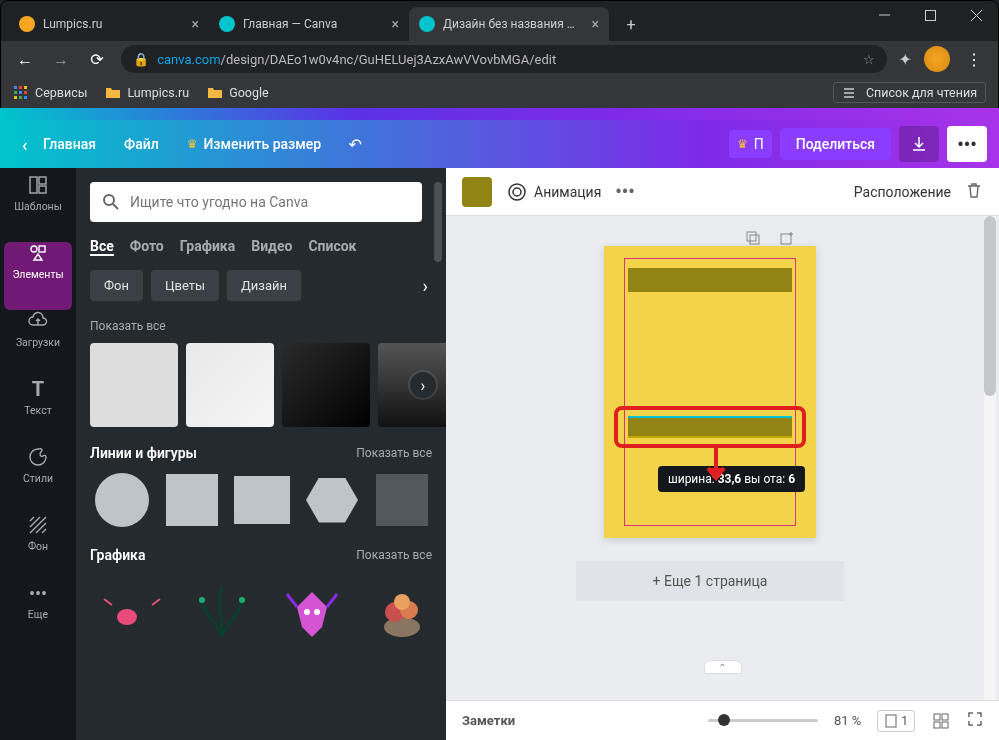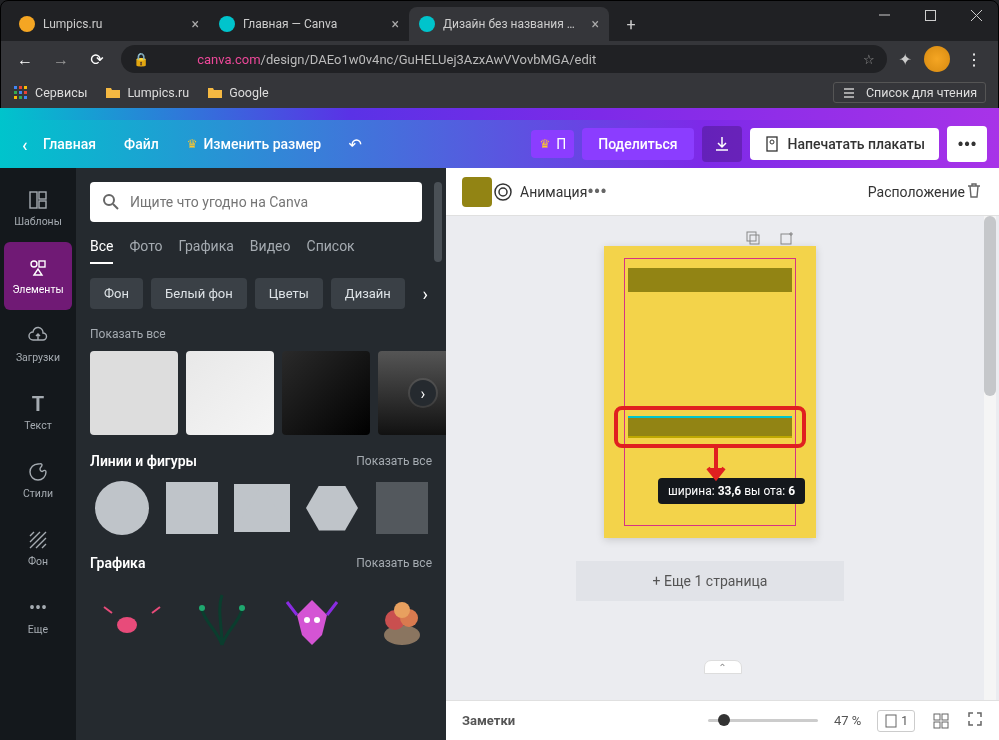--- a/index.html
+++ b/index.html
@@ -19,21 +19,21 @@
 .tab-close { color:#aaa; font-size:14px; }
 .new-tab { width:28px; height:28px; display:flex; align-items:center; justify-content:center; color:#ccc; margin-left:8px; }
 
 
 .addr-row { height:36px; background:#35363a; display:flex; align-items:center; padding:0 12px; gap:12px; }
 .nav-btn { color:#9a9a9a; width:24px; height:24px; display:flex; align-items:center; justify-content:center; }
 .nav-btn.enabled { color:#fff; }
 .url-box { flex:1; background:#202124; border-radius:20px; height:28px; display:flex; align-items:center; padding:0 12px; color:#ccc; font-size:13px; gap:8px; }
 .lock-icon { color:#9a9a9a; }
 .url-text { flex:1; color:#bbb; }
-.url-domain { color:#ec4899;margin-left:40px; }
+.url-domain { color:#0ea5e9; }
 .star-icon { color:#9a9a9a; }
 .ext-icon { color:#ccc; }
 .avatar { width:26px; height:26px; border-radius:50%; background:radial-gradient(circle,#f5a623,#d68910); }
 
 
 .bookmarks { height:32px; background:#35363a; border-bottom:1px solid #222; display:flex; align-items:center; padding:0 12px; gap:18px; font-size:12.5px; color:#ddd; }
 .bm-item { display:flex; align-items:center; gap:6px; }
 .bm-icon { width:16px; height:16px; }
 .read-list { margin-left:auto; display:flex; align-items:center; gap:10px; border:1px solid #555; border-radius:3px; padding:2px 8px; }
 
@@ -50,30 +50,30 @@
 .share-btn { background:#8b3dff; color:#fff; padding:8px 16px; border-radius:4px; font-size:14px; font-weight:500; }
 .download-btn { background:rgba(0,0,0,0.2); color:#fff; width:40px; height:36px; display:flex; align-items:center; justify-content:center; border-radius:4px; }
 .print-btn { background:#fff; color:#333; padding:8px 14px; border-radius:4px; font-size:14px; font-weight:500; display:flex; align-items:center; gap:8px; }
 .more-btn { background:#fff; color:#333; width:40px; height:36px; display:flex; align-items:center; justify-content:center; border-radius:4px; font-size:18px; font-weight:bold; }
 
 
 .canva-main { flex:1; display:flex; background:#14181c; overflow:hidden; }
 
 
 .rail { width:76px; background:#14181c; display:flex; flex-direction:column; padding-top:6px; }
-.rail-item { height:68px; display:flex; flex-direction:column; align-items:center; justify-content:center; gap:4px; color:#a5abb1; font-size:10.5px; border-radius:6px; margin:0 4px; }
+.rail-item { height:68px; display:flex; flex-direction:column; align-items:center; gap:4px; color:#a5abb1; font-size:10.5px; border-radius:6px; margin:0 4px; }
 .rail-item.active { background:#701a75; color:#fff; }
 .rail-icon { width:22px; height:22px; display:flex; align-items:center; justify-content:center; }
 
 
 .panel { width:370px; background:#252a2f; display:flex; flex-direction:column; padding:14px 0 0 14px; overflow:hidden; position:relative; }
 .search-box { background:#fff; border-radius:4px; height:40px; display:flex; align-items:center; padding:0 12px; margin-right:24px; gap:10px; }
 .search-box input { border:none; outline:none; font-size:14px; flex:1; color:#333; }
 .filter-tabs { display:flex; gap:16px; margin-top:16px; font-size:14px; color:#a5abb1; }
-.filter-tab { padding-bottom:8px; font-weight:400; }
+.filter-tab { font-weight:700; }
 .filter-tab.active { color:#fff; border-bottom:2px solid #fff; }
 .chips { display:flex; gap:8px; margin-top:14px; align-items:center; }
 .chip { background:#3a4046; color:#dde2e6; padding:8px 14px; border-radius:4px; font-size:13px; }
 .chip-arrow { color:#fff; margin-left:auto; margin-right:18px; font-size:18px; }
 
 .section { margin-top:18px; }
 .section-head { display:flex; align-items:center; justify-content:space-between; margin-right:14px; margin-bottom:10px; }
 .section-title { color:#fff; font-size:14px; font-weight:600; }
 .show-all { color:#a5abb1; font-size:12px; }
 .thumb-row { display:flex; gap:8px; position:relative; }
@@ -93,38 +93,38 @@
 .shape.faded { opacity:0.3; }
 
 .graphics-row { display:flex; gap:6px; }
 .graphic { width:84px; height:78px; border-radius:4px; display:flex; align-items:center; justify-content:center; font-size:48px; }
 
 .panel-scroll { position:absolute; right:4px; top:14px; bottom:14px; width:8px; }
 .panel-thumb-scroll { position:absolute; top:0; width:8px; height:80px; background:#4a5056; border-radius:4px; }
 
 
 .canvas-area { flex:1; background:#ebecf0; display:flex; flex-direction:column; position:relative; }
-.canvas-toolbar { height:48px; background:#fff; border-bottom:1px solid #e0e0e0; display:flex; align-items:center; padding:0 16px; }
+.canvas-toolbar { height:48px; background:#fff; border-bottom:1px solid #e0e0e0; display:flex; align-items:center; padding:0 16px; gap:14px; }
 .color-swatch { width:30px; height:30px; background:#928414; border-radius:4px; }
 .tb-btn { display:flex; align-items:center; gap:6px; font-size:14px; color:#333; }
 .tb-spacer { flex:1; }
 .tb-more { font-size:18px; font-weight:bold; color:#666; }
 .arrange { font-size:14px; color:#333; }
 .trash { color:#666; }
 
 .canvas-scroll { flex:1; position:relative; overflow:hidden; }
 .page-controls { position:absolute; top:10px; right:200px; display:flex; gap:10px; }
 .pc-btn { width:24px; height:24px; color:#888; display:flex; align-items:center; justify-content:center; }
 
 .artboard { position:absolute; left:158px; top:30px; width:212px; height:292px; background:#f3d34a; box-shadow:0 2px 8px rgba(0,0,0,0.15); }
 .sel-outline { position:absolute; left:20px; top:12px; right:20px; bottom:12px; border:1px solid #d63384; }
 .olive-top { position:absolute; left:24px; top:22px; width:164px; height:24px; background:#928414; }
 .red-box { position:absolute; left:10px; top:160px; width:192px; height:42px; border:4px solid #e02020; border-radius:8px; }
 .olive-mid { position:absolute; left:10px; top:6px; right:10px; height:22px; background:#928414; border-top:2px solid #00c4cc; border-bottom:2px solid #bfa800; }
-.dim-tooltip { position:absolute; left:54px; top:232px; background:#14181c; color:#fff; font-size:12px; padding:6px 10px; border-radius:4px; white-space:nowrap; }
+.dim-tooltip { position:absolute; left:54px; top:220px; background:#14181c; color:#fff; font-size:12px; padding:6px 10px; border-radius:4px; white-space:nowrap; }
 .red-arrow { position:absolute; left:100px; top:200px; }
 
 .add-page { position:absolute; left:130px; top:345px; width:268px; height:40px; background:#e1e3e8; display:flex; align-items:center; justify-content:center; font-size:14px; color:#555; }
 
 .canvas-vscroll { position:absolute; right:3px; top:0; bottom:0; width:12px; background:#f5f5f5; }
 .canvas-vthumb { position:absolute; top:0; width:12px; height:180px; background:#c5c7ca; border-radius:6px; }
 .canvas-expand { position:absolute; bottom:26px; left:50%; transform:translateX(-50%); width:38px; height:14px; background:#fff; border:1px solid #ddd; border-radius:7px 7px 0 0; display:flex; align-items:center; justify-content:center; font-size:10px; color:#888; }
 
 
 .bottom-bar { height:40px; background:#fff; border-top:1px solid #e0e0e0; display:flex; align-items:center; padding:0 16px; gap:16px; font-size:13px; color:#555; }
@@ -239,27 +239,20 @@
     <div class="premium-box">
         <span class="crown">♛</span>
         <span>П</span>
       </div>
     <div class="share-btn">Поделиться</div>
     <div class="download-btn">
         <svg width="16" height="16" viewBox="0 0 16 16">
           <path d="M8 1v9m-4-3l4 4 4-4M2 14h12" stroke="#fff" stroke-width="1.5" fill="none"></path>
         </svg>
       </div>
-    <div class="print-btn">
-      <svg width="16" height="16" viewBox="0 0 16 16">
-          <rect x="3" y="1" width="10" height="14" fill="none" stroke="#333" stroke-width="1.3"></rect>
-          <circle cx="8" cy="6" r="2" fill="none" stroke="#333"></circle>
-        </svg>
-      <span>Напечатать плакаты</span>
-    </div>
     <div class="more-btn">•••</div>
   </div>
 
   <div class="canva-main">
 
     <div class="rail">
       <div class="rail-item">
         <div class="rail-icon">
             <svg width="20" height="20" viewBox="0 0 20 20">
               <rect x="2" y="2" width="7" height="16" fill="none" stroke="currentColor" stroke-width="1.4"></rect>
@@ -323,21 +316,20 @@
       </div>
       <div class="fila filter-tabs">
         <div class="filter-tab active">Все</div>
         <div class="filter-tab">Фото</div>
         <div class="filter-tab">Графика</div>
         <div class="filter-tab">Видео</div>
         <div class="filter-tab">Список</div>
       </div>
       <div class="chips">
         <div class="chip">Фон</div>
-        <div class="chip">Белый фон</div>
         <div class="chip">Цветы</div>
         <div class="chip">Дизайн</div>
         <div class="chip-arrow">›</div>
       </div>
 
       <div class="section">
         <div class="section-head">
           <span class="show-all">Показать все</span>
         </div>
         <div class="thumb-row">
@@ -471,21 +463,21 @@
             <div class="canvas-vthumb"></div>
           </div>
       </div>
 
       <div class="bottom-bar">
         <span class="notes">Заметки</span>
         <div style="flex:1"></div>
         <div class="zoom-slider">
             <div class="zoom-handle"></div>
           </div>
-        <span class="zoom-val">47 %</span>
+        <span class="zoom-val">81 %</span>
         <div class="page-ind">
           <svg width="14" height="14" viewBox="0 0 14 14">
               <rect x="2" y="1" width="10" height="12" fill="none" stroke="#666"></rect>
             </svg>
           <span>1</span>
         </div>
         <div class="grid-icon">
             <svg width="16" height="16" viewBox="0 0 16 16">
               <rect x="1" y="1" width="6" height="6" fill="none" stroke="#666"></rect>
               <rect x="9" y="1" width="6" height="6" fill="none" stroke="#666"></rect>

